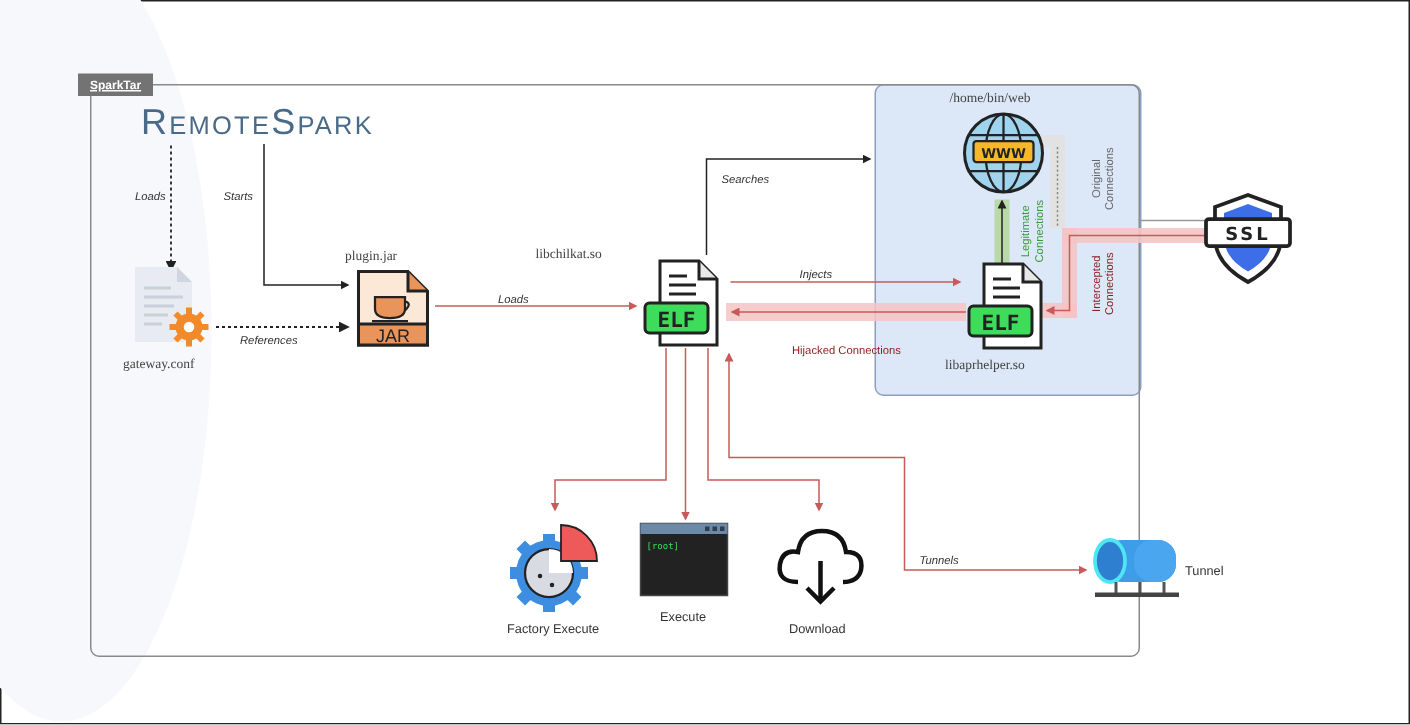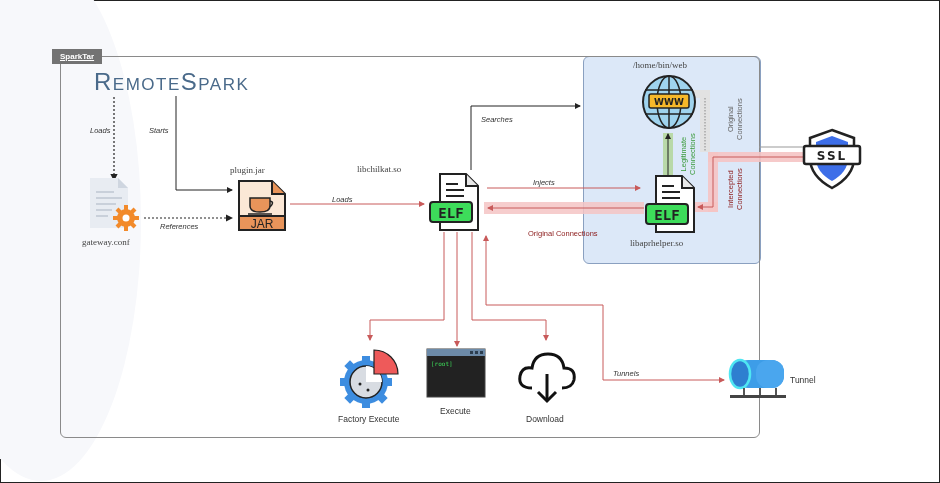--- a/index.html
+++ b/index.html
@@ -204,21 +204,21 @@
   <rect x="4" y="37" width="56" height="3" fill="#444"></rect>
 </svg>
 <div class="node-label" style="left:790px;top:375px">Tunnel</div>
 
 <div class="edge-label" style="left:90px;top:126px">Loads</div>
 <div class="edge-label" style="left:149px;top:126px">Starts</div>
 <div class="edge-label" style="left:160px;top:222px">References</div>
 <div class="edge-label" style="left:332px;top:195px">Loads</div>
 <div class="edge-label" style="left:481px;top:115px">Searches</div>
 <div class="edge-label" style="left:533px;top:178px">Injects</div>
-<div class="edge-label red" style="left:528px;top:229px">Original Connections</div>
+<div class="edge-label red" style="left:528px;top:229px">Hijacked Connections</div>
 <div class="edge-label" style="left:613px;top:369px">Tunnels</div>
 
 <div class="vlabel" style="left:679px;top:175px;color:#3a9a3a">
   <span>Legitimate</span><br><span>Connections</span>
 </div>
 <div class="vlabel" style="left:726px;top:140px;color:#666">
   <span>Original</span><br><span>Connections</span>
 </div>
 <div class="vlabel" style="left:726px;top:210px;color:#8b1a1a">
   <span>Intercepted</span><br><span>Connections</span>

